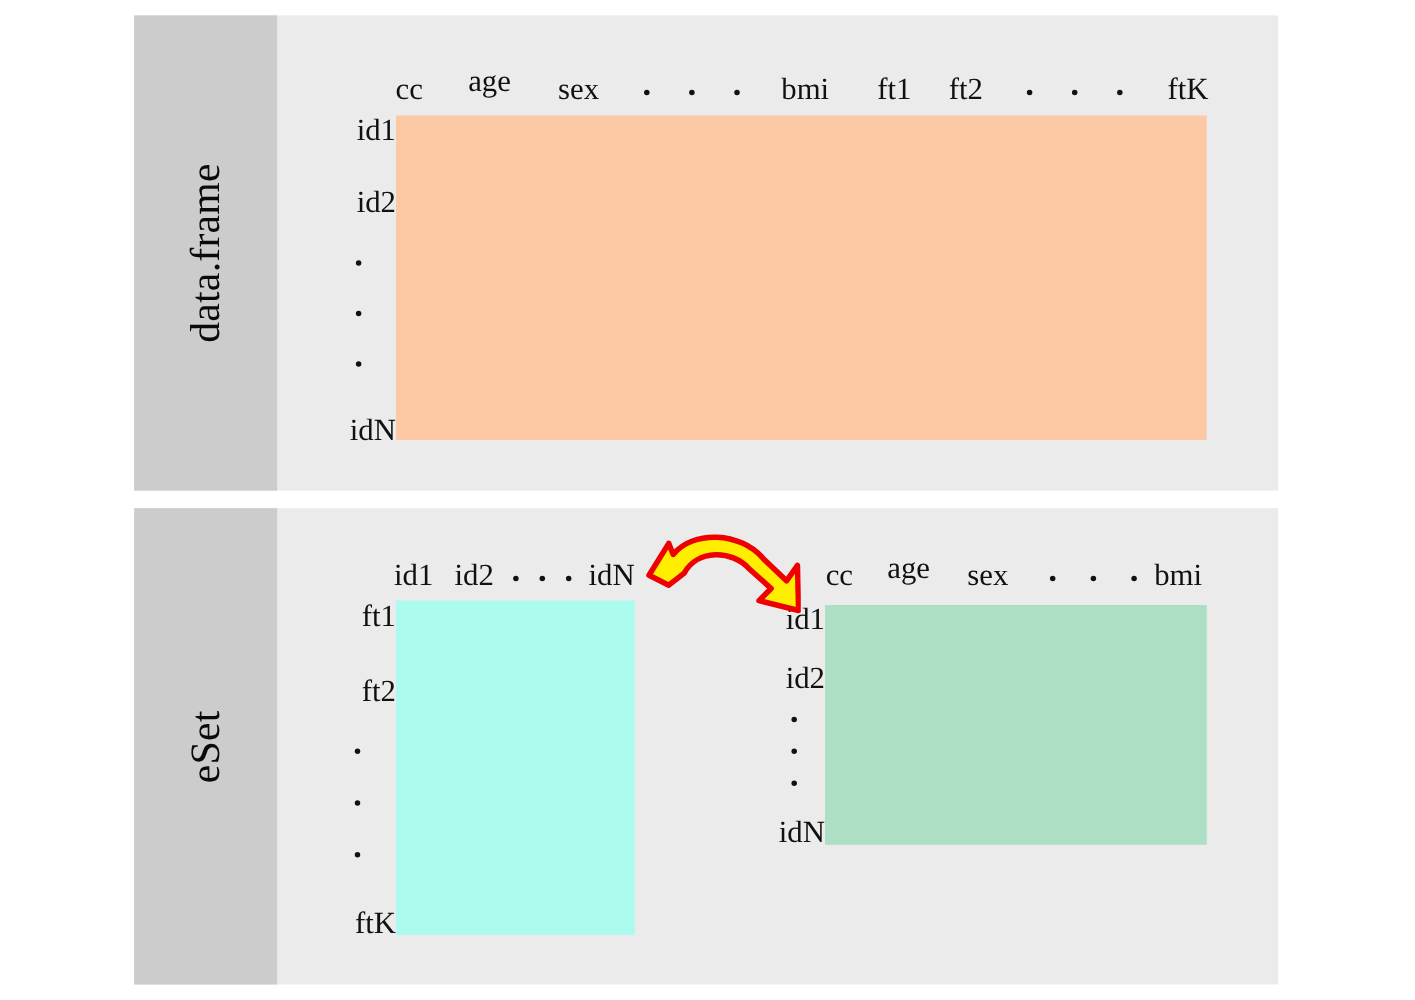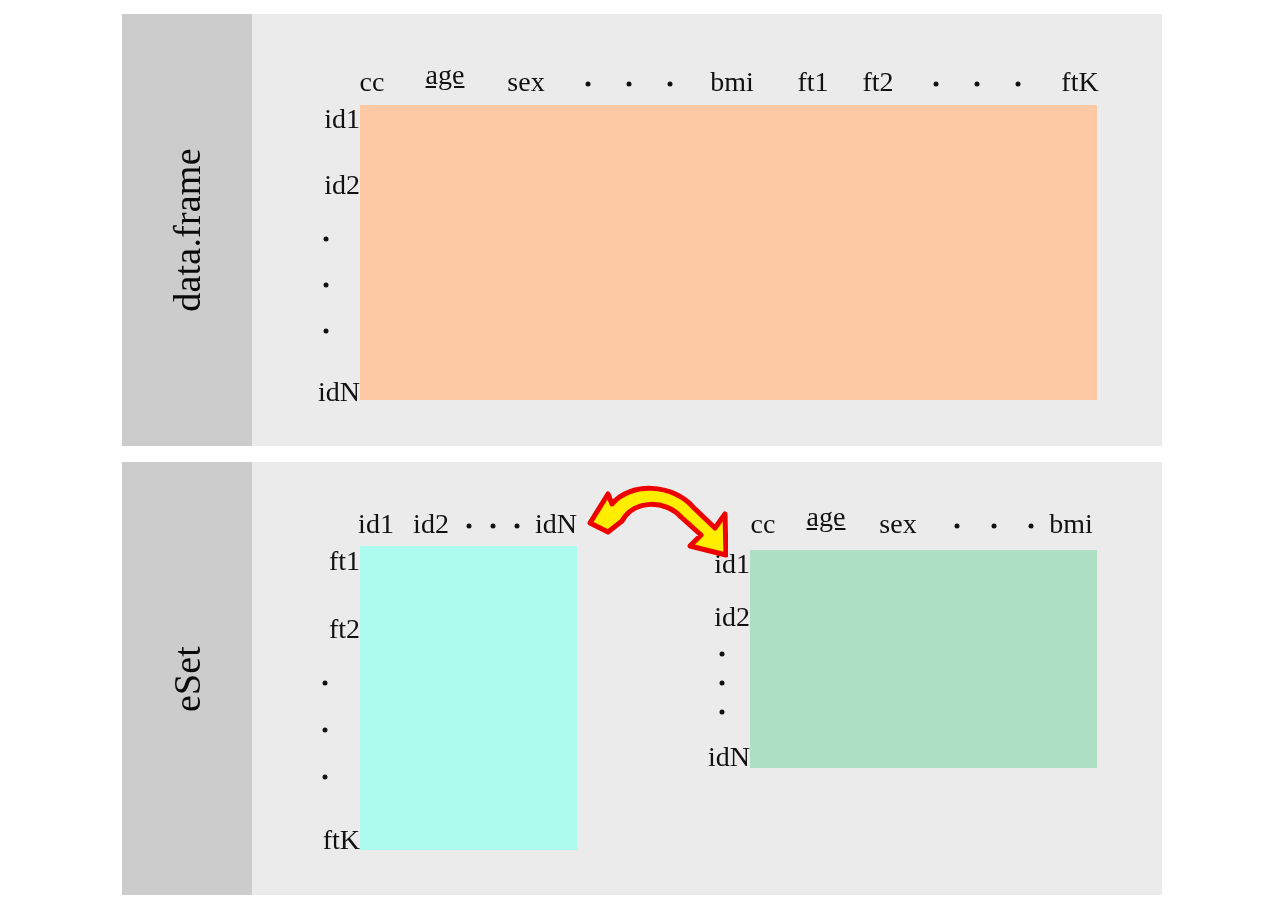--- a/index.html
+++ b/index.html
@@ -50,21 +50,21 @@
   #block-pheno     { background: #addfc4; left: 750px; top: 550px; width: 347px; height: 218px; }
 
   .col-label {
     position: absolute;
     font-size: 28px;
     color: #111111;
     white-space: nowrap;
     text-align: left;
     transform: translateX(-50%);
   }
-  .col-label.raised { font-size: 28px; text-decoration: underline; }
+  .col-label.raised { font-size: 28px; }
 
   .row-label {
     position: absolute;
     font-size: 28px;
     color: #111111;
     white-space: nowrap;
     text-align: right;
     transform: translateY(-50%);
   }
 

